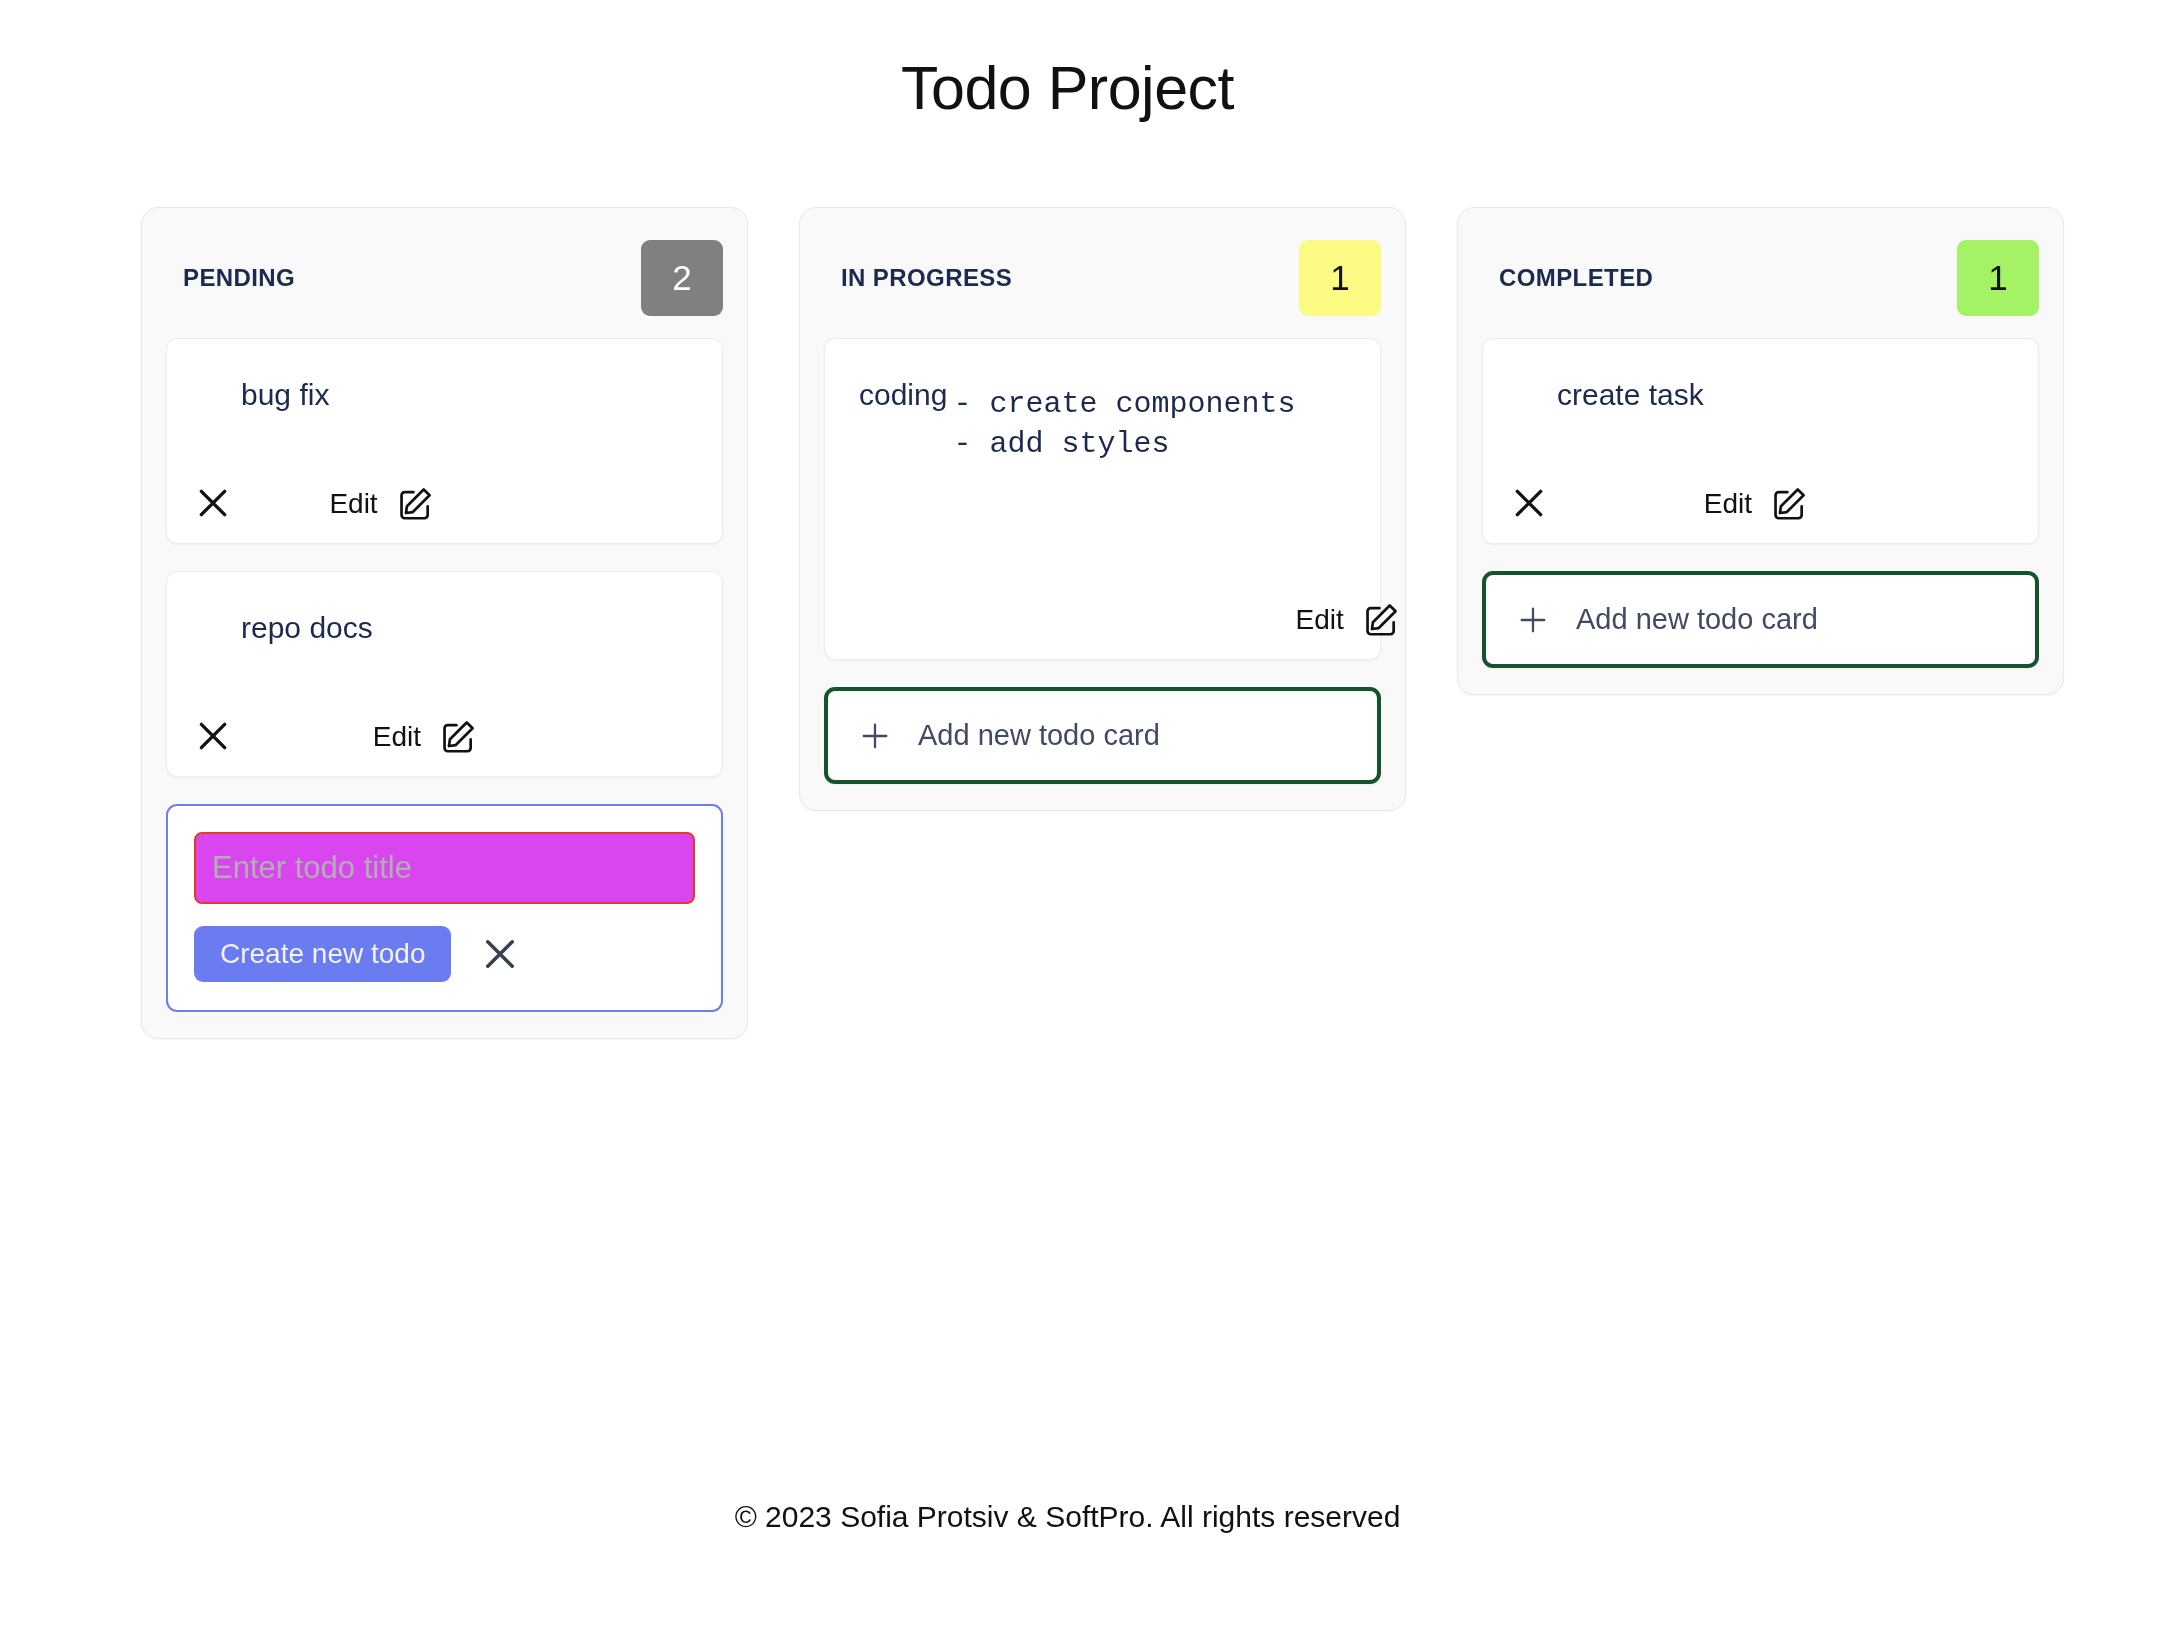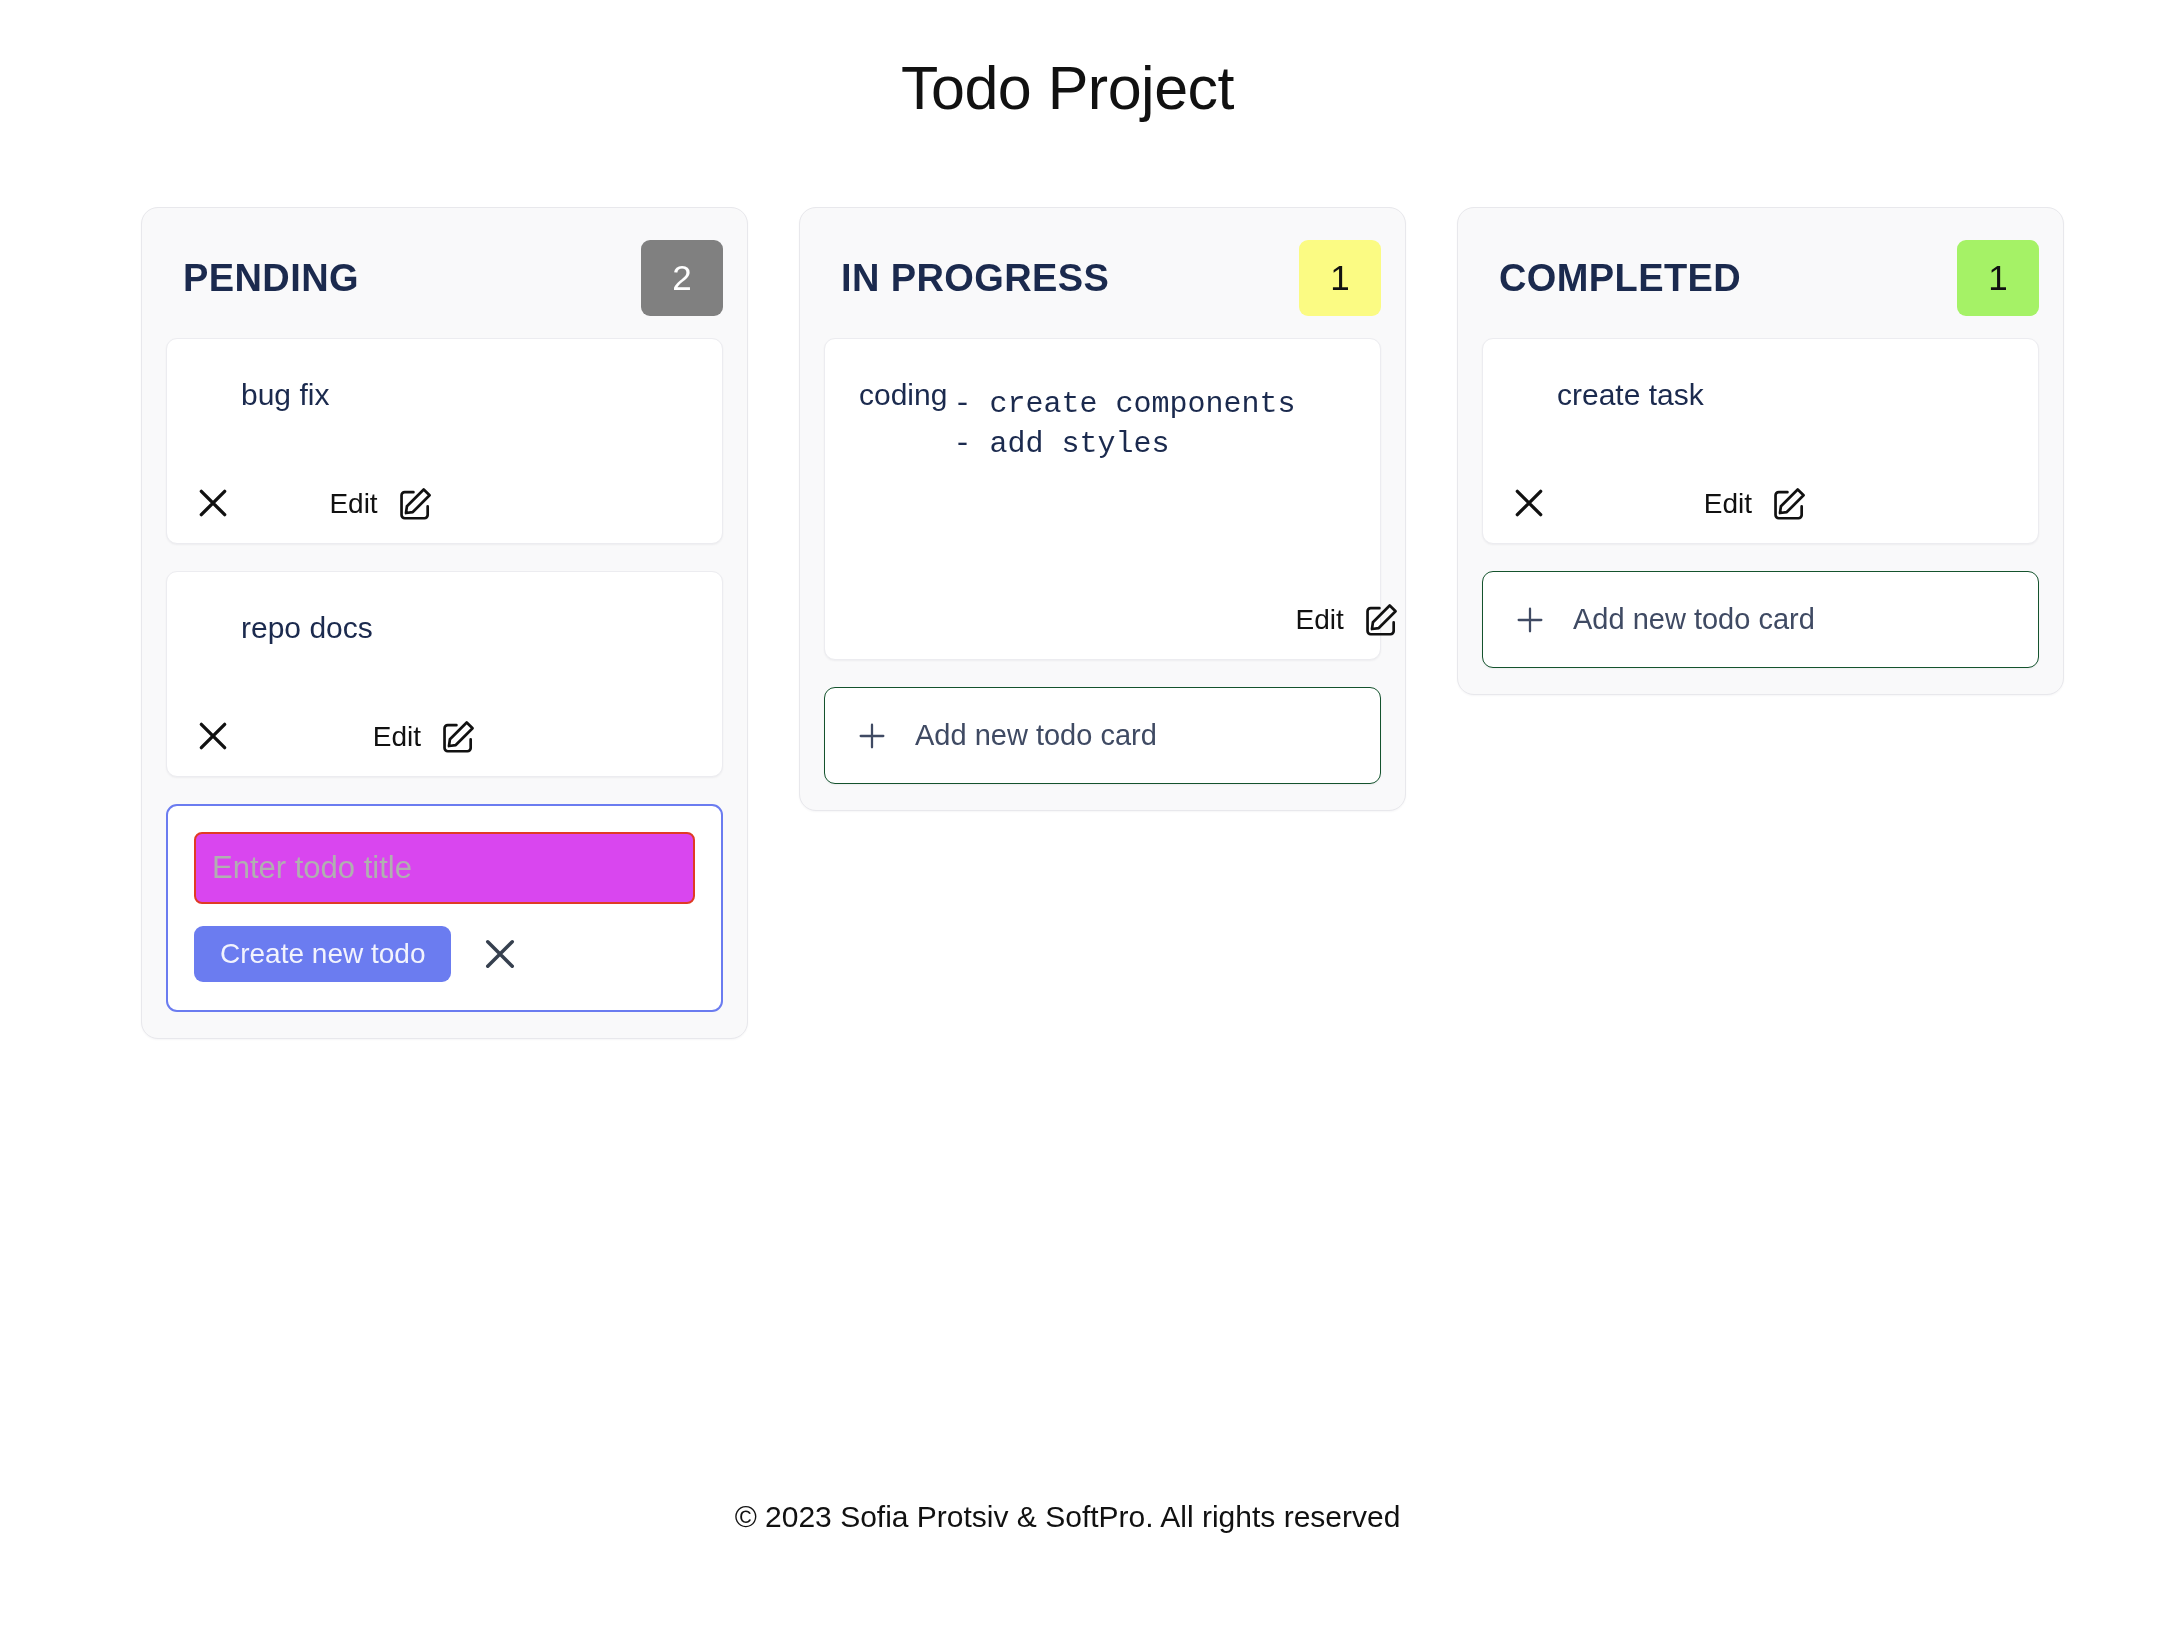--- a/index.html
+++ b/index.html
@@ -43,21 +43,21 @@
     padding: 24px 24px 26px 24px;
     box-shadow: 0 1px 2px rgba(16,24,40,0.04);
   }
   .column-header {
     display: flex;
     align-items: center;
     justify-content: space-between;
     padding: 8px 0 22px 17px;
   }
   .column-title {
-    font-size: 38px;
+    font-size: 24px;
     font-weight: bold;
     color: #1b2a4e;
     letter-spacing: 0.4px;
     text-transform: uppercase;
   }
   .count-badge {
     width: 82px; height: 76px;
     border-radius: 9px;
     display: flex;
     align-items: center;
@@ -123,21 +123,21 @@
     width: 38px; height: 38px;
     background: none; border: none; padding: 0; cursor: pointer;
   }
 
   
   .todo-card.tall { min-height: 322px; }
 
   
   .add-card {
     background: #ffffff;
-    border: 1px solid #14532d;
+    border: 4px solid #14532d;
     border-radius: 11px;
     box-shadow: 0 1px 2px rgba(16,24,40,0.05);
     height: 97px;
     display: flex;
     align-items: center;
     gap: 26px;
     padding-left: 30px;
     cursor: pointer;
     width: 100%;
     font-family: inherit;

